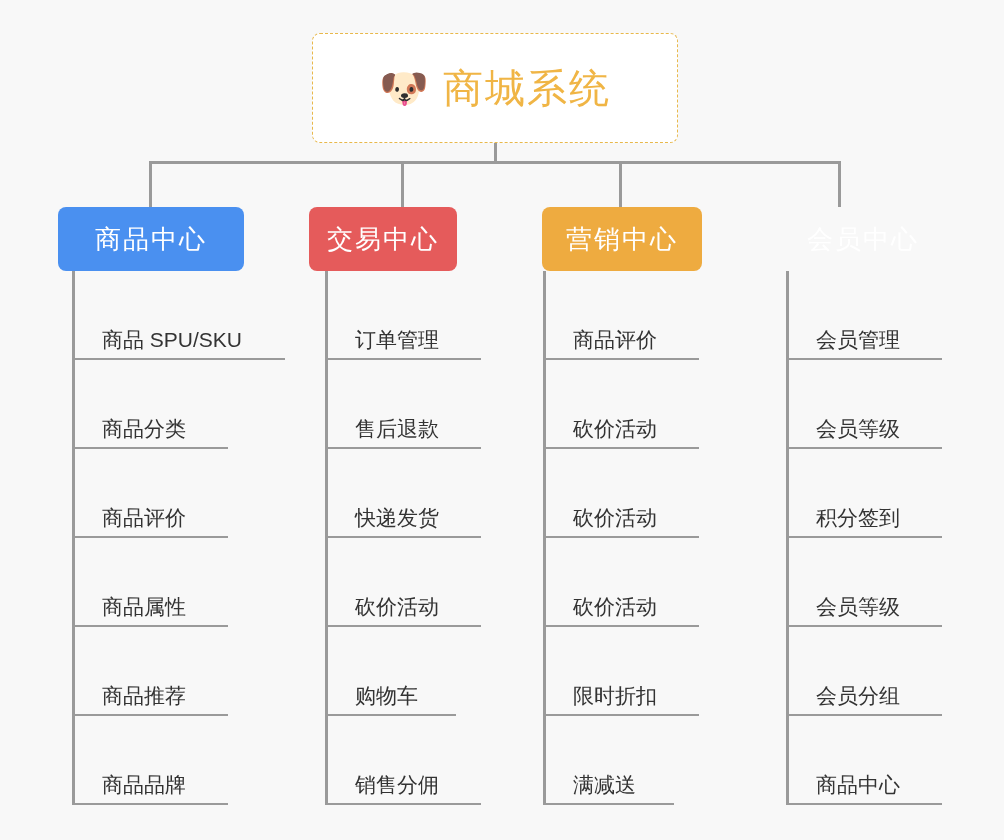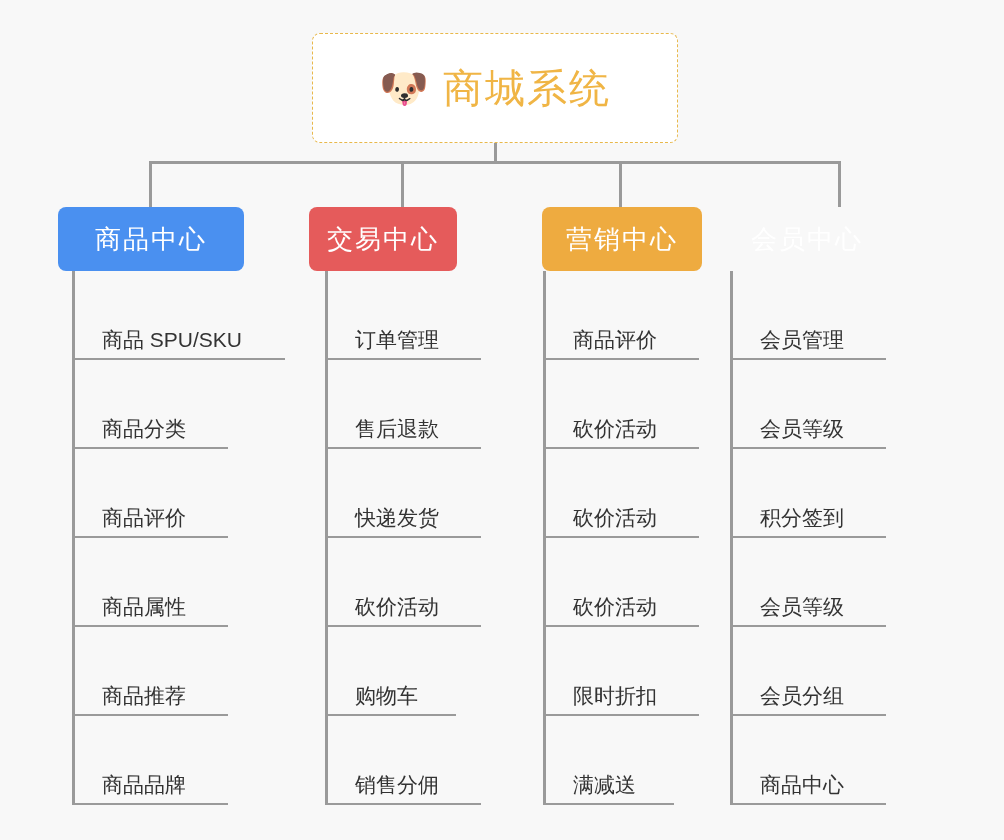--- a/index.html
+++ b/index.html
@@ -212,21 +212,21 @@
           <div class="leaf">
             <span class="leaf-label">限时折扣</span>
             <div class="leaf-underline" style="width: 155px;"></div>
           </div>
           <div class="leaf">
             <span class="leaf-label">满减送</span>
             <div class="leaf-underline" style="width: 130px;"></div>
           </div>
         </div>
       </div>
-      <div class="branch" style="left: 714px; width: 186px;">
+      <div class="branch" style="left: 770px; width: 186px;">
         <div class="branch-header" style="width: 186px;">
           <span>会员中心</span>
         </div>
         <div class="branch-spine" style="left: 16px; height: 534px;"></div>
         <div class="leaf-list" style="left: 16px;">
           <div class="leaf">
             <span class="leaf-label">会员管理</span>
             <div class="leaf-underline" style="width: 155px;"></div>
           </div>
           <div class="leaf">

